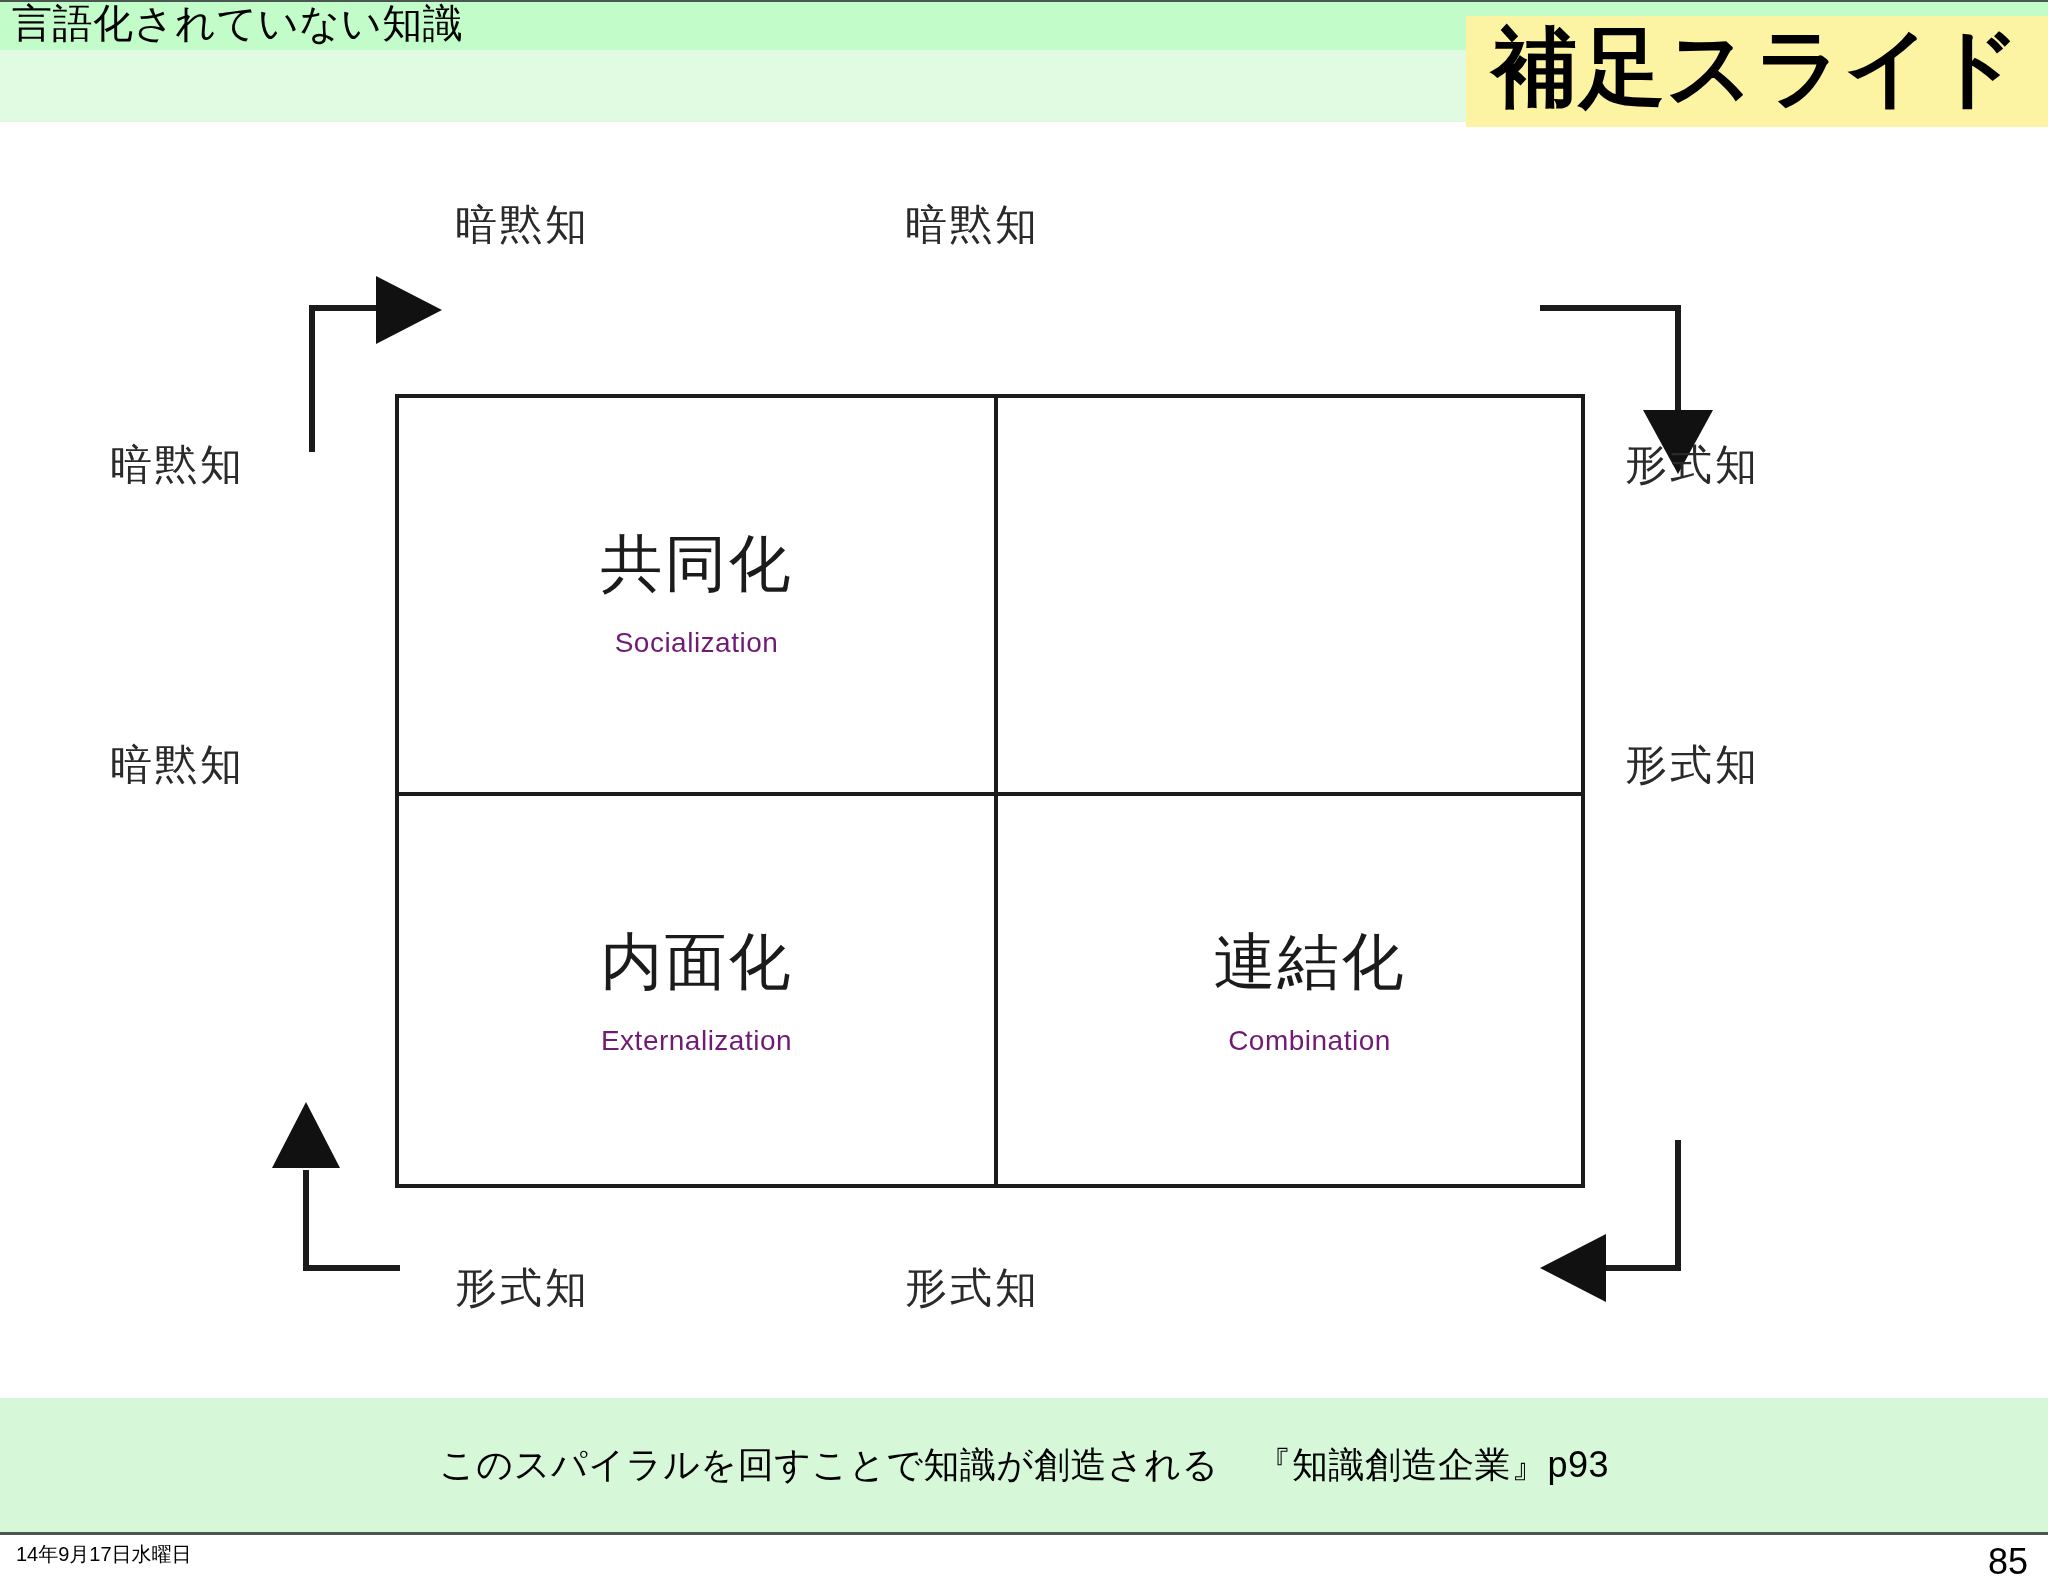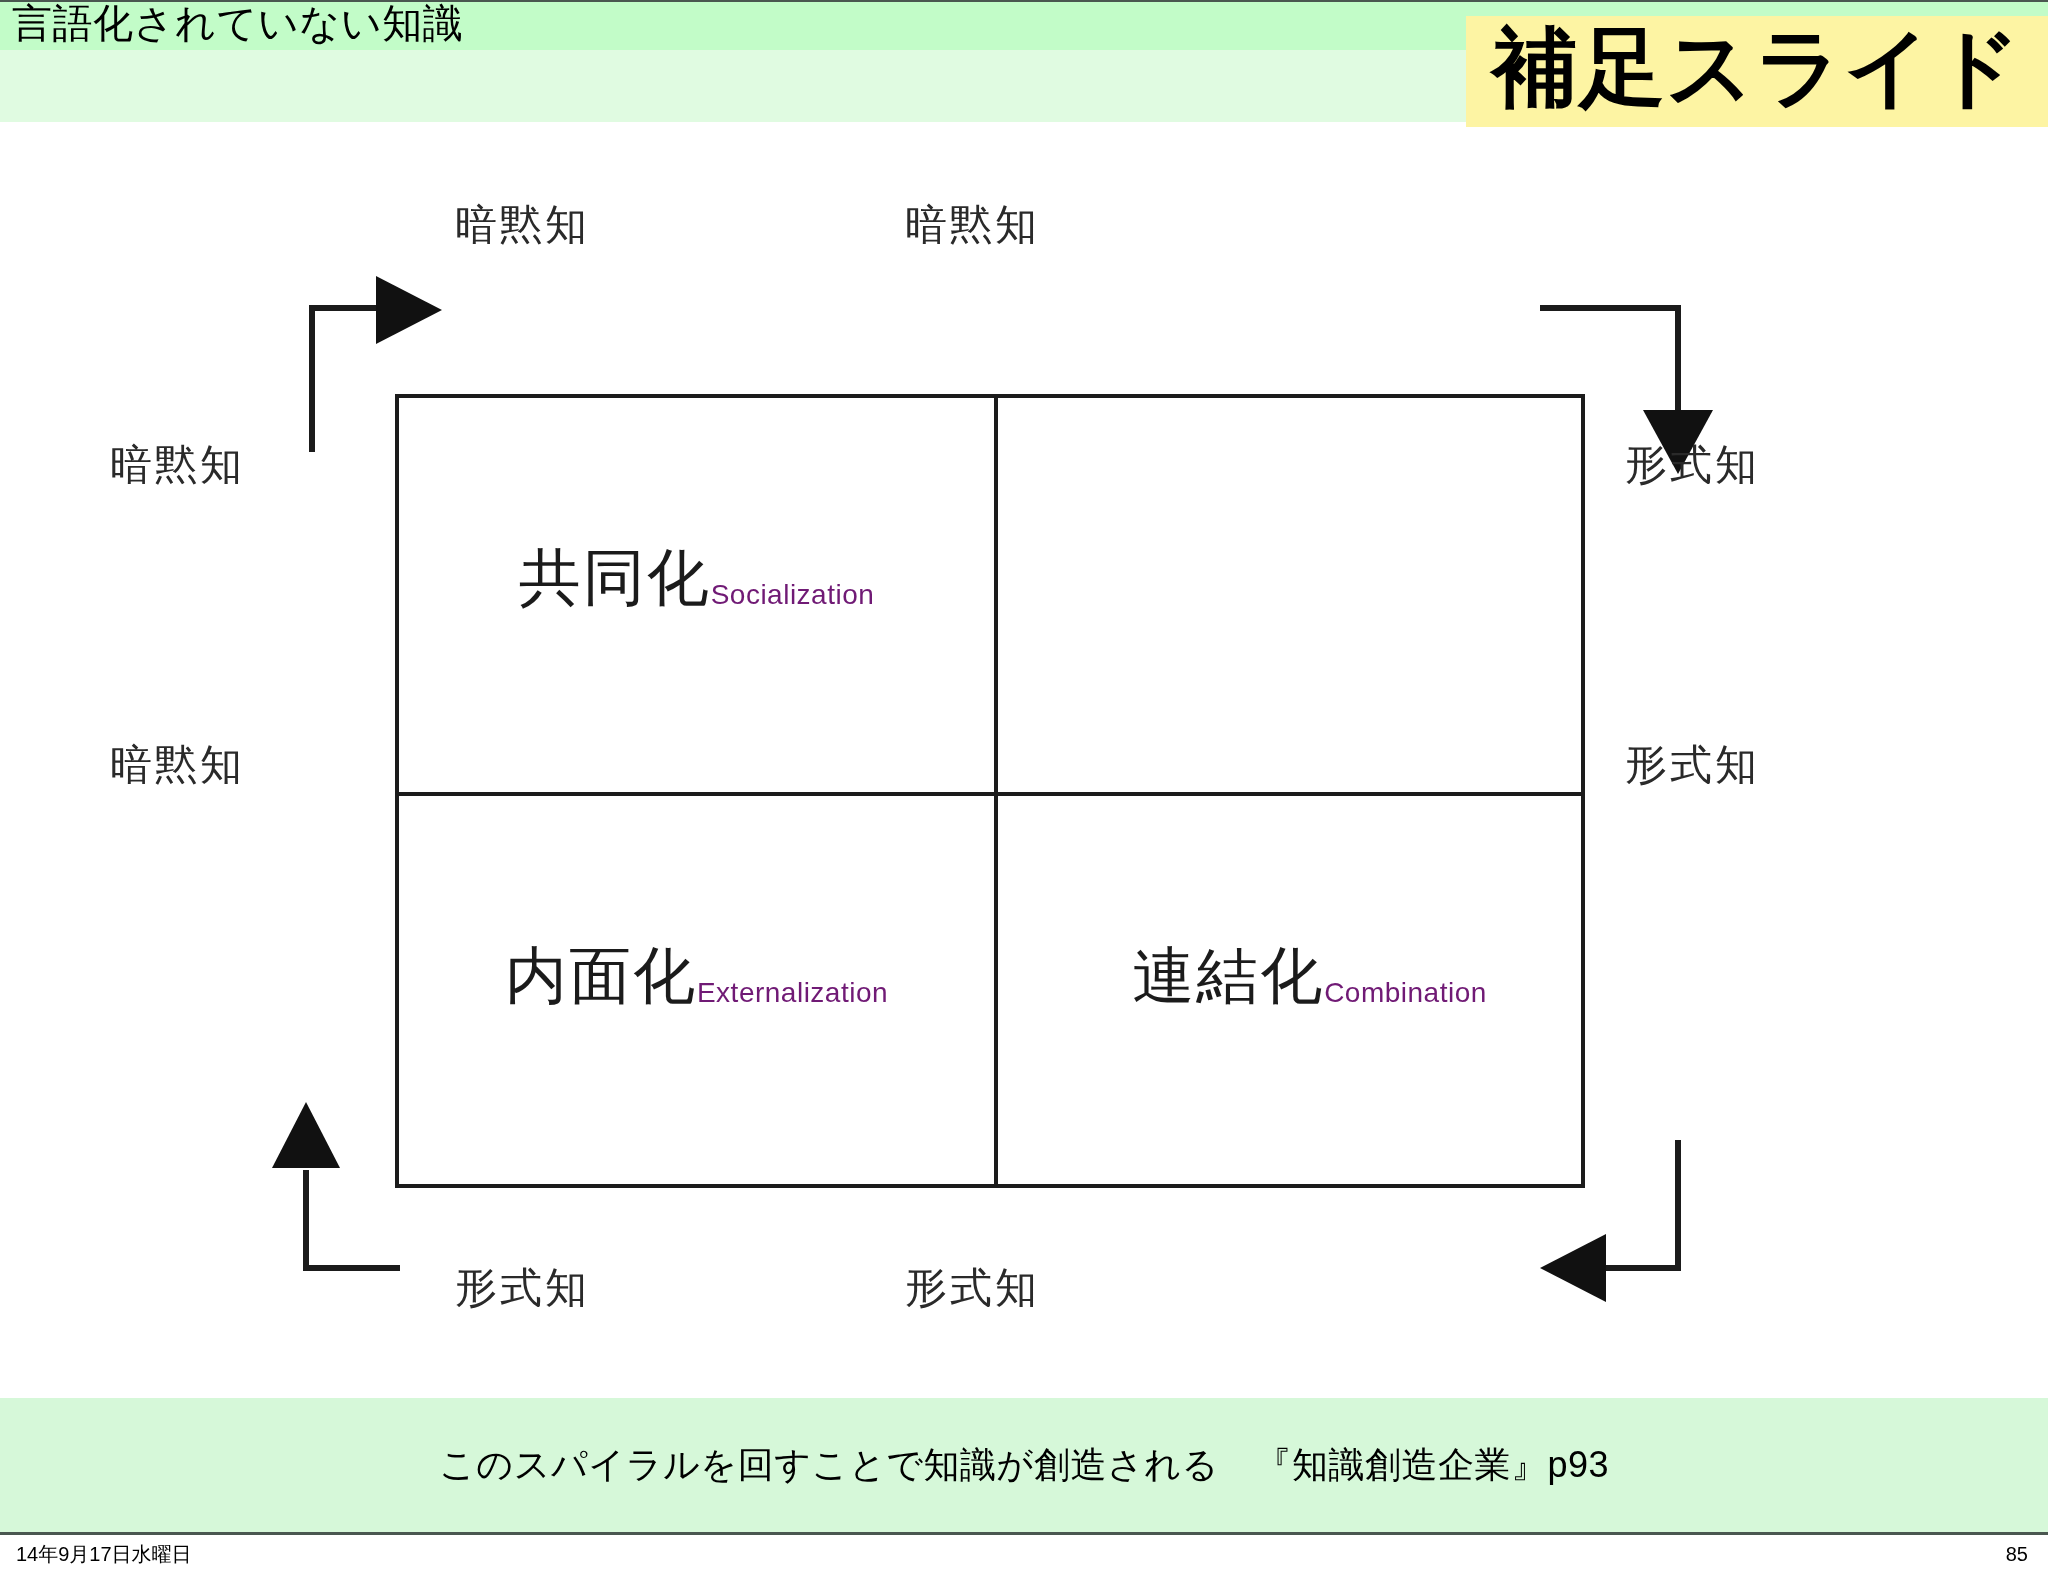--- a/index.html
+++ b/index.html
@@ -89,21 +89,21 @@
     width: 100%;
     height: 4px;
     background: #1b1b1b;
   }
 
   .cell {
     position: absolute;
     width: 595px;
     height: 394px;
     display: flex;
-    flex-direction: row;
+    flex-direction: column;
     align-items: center;
     justify-content: center;
     box-sizing: border-box;
   }
   .cell-tl { left: 0;     top: 0; }
   .cell-tr { left: 595px; top: 0; }
   .cell-bl { left: 0;     top: 398px; }
   .cell-br { left: 595px; top: 398px; padding-left: 36px; }
 
   .cell-ja {
@@ -185,21 +185,21 @@
     top: 6px;
     font-size: 20px;
     line-height: 1;
     color: #000;
     white-space: nowrap;
   }
   .footer-page {
     position: absolute;
     right: 20px;
     top: 6px;
-    font-size: 20px;
+    font-size: 36px;
     line-height: 1;
     color: #000;
     white-space: nowrap;
   }
 </style>
 </head>
 <body>
 
 <div class="header-band-top"></div>
 <div class="header-band-bottom"></div>

